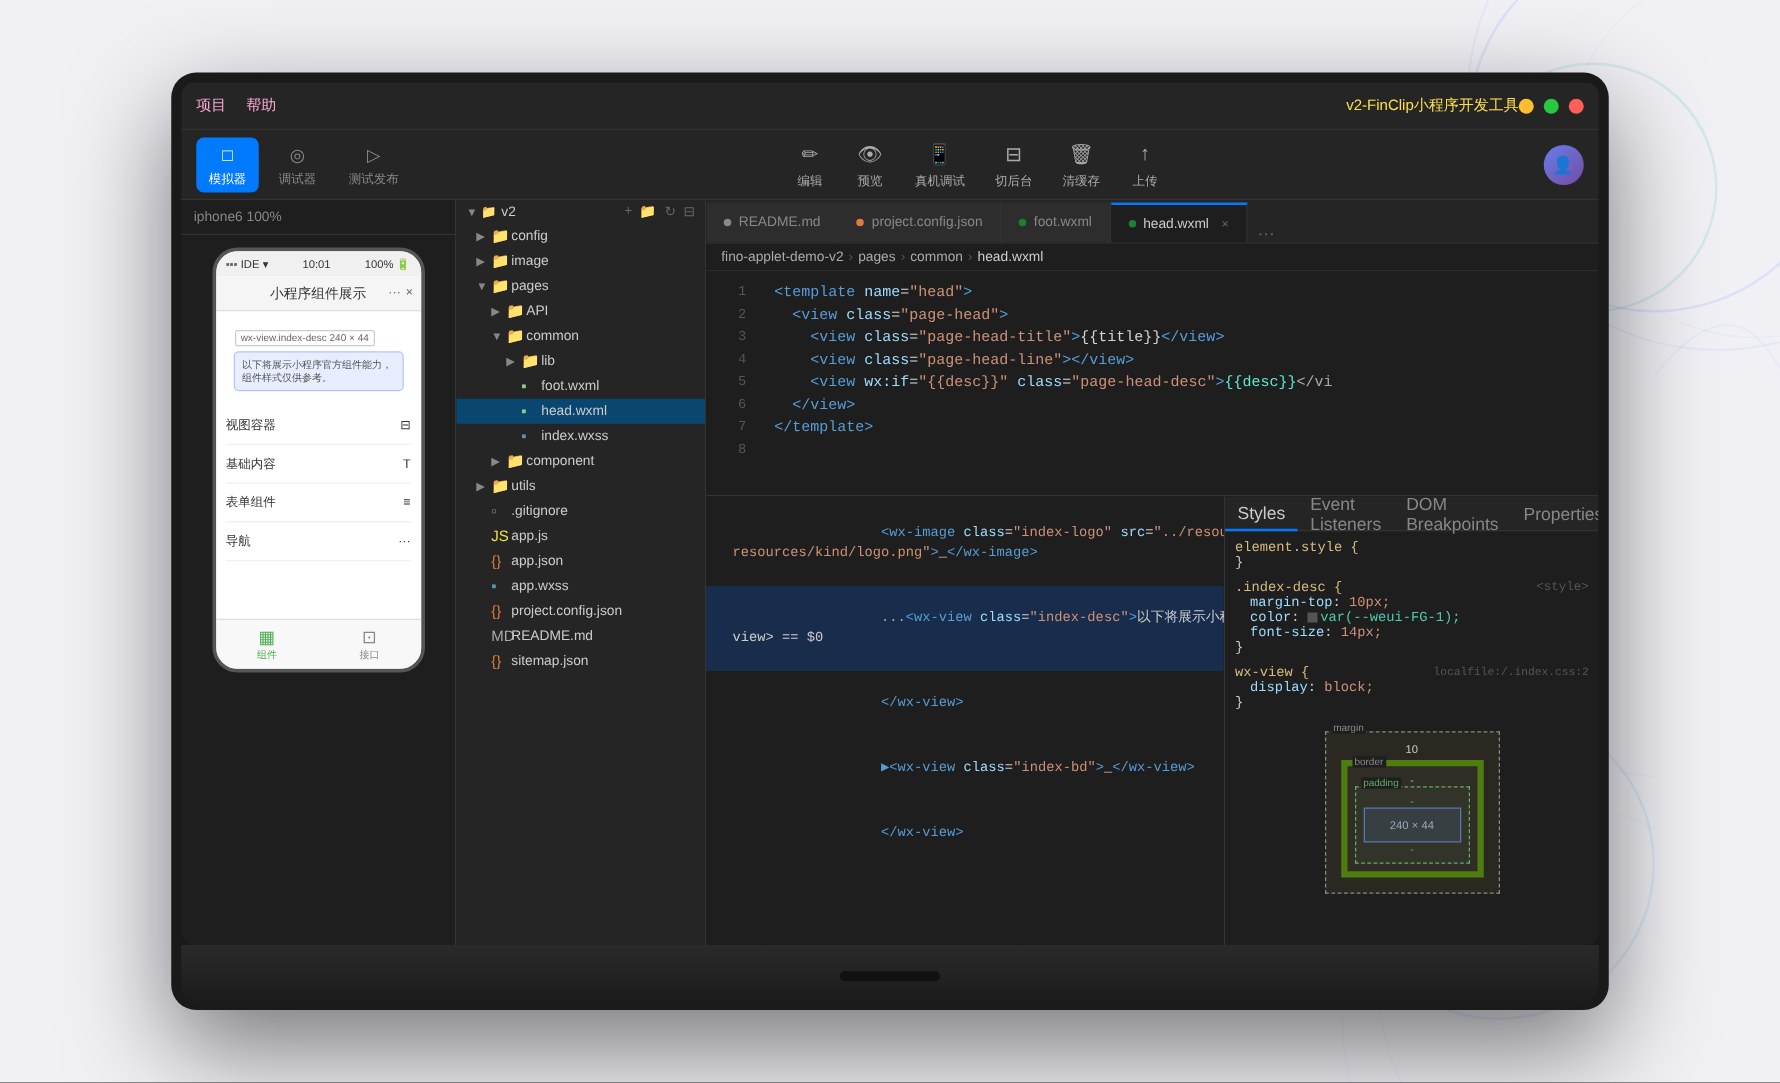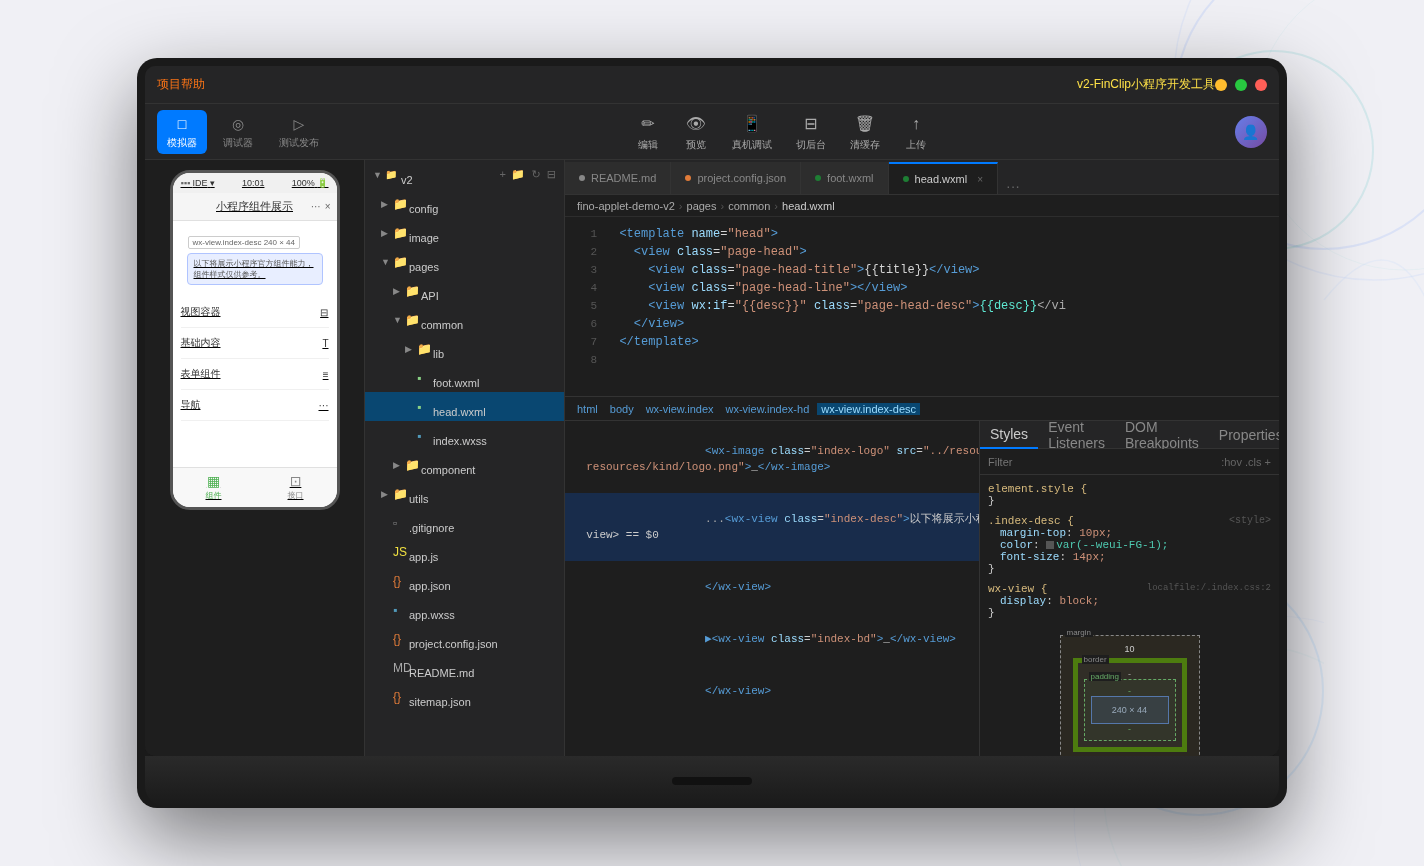--- a/index.html
+++ b/index.html
@@ -74,22 +74,23 @@
       height: 38px;
       background: #252526;
       display: flex;
       align-items: center;
       padding: 0 12px;
       flex-shrink: 0;
       border-bottom: 1px solid #333;
     }
     .title-bar-menu {
       display: flex;
+      gap: 16px;
       font-size: 12px;
-      color: #f97316;
+      color: #f9a8d4;
     }
     .title-bar-title {
       flex: 1;
       text-align: right;
       font-size: 12px;
       color: #fde047;
     }
     .title-bar-controls {
       display: flex;
       gap: 8px;
@@ -209,21 +210,20 @@
       color: #888;
       border-bottom: 1px solid #333;
     }
     .simulator-device {
       flex: 1;
       display: flex;
       flex-direction: column;
       align-items: center;
       padding: 10px;
       overflow: hidden;
-      text-decoration: underline;
     }
     .phone-frame {
       width: 170px;
       height: 340px;
       background: white;
       border-radius: 20px;
       border: 3px solid #555;
       overflow: hidden;
       display: flex;
       flex-direction: column;
@@ -362,21 +362,21 @@
       flex-shrink: 0;
       font-size: 12px;
     }
     .folder-icon { color: #e2c08d; }
     .js-icon { color: #f0e040; }
     .json-icon { color: #e07b39; }
     .wxss-icon { color: #519aba; }
     .wxml-icon { color: #89d185; }
     .gitignore-icon { color: #888; }
     .md-icon { color: #aaa; }
-    .tree-label { color: #ccc; margin-top: 11px; }
+    .tree-label { color: #ccc; }
     .tree-indent { padding-left: 16px; }
     .tree-indent-2 { padding-left: 28px; }
     .tree-indent-3 { padding-left: 40px; }
 
     
     .editor-panel {
       flex: 1;
       display: flex;
       flex-direction: column;
       background: #1e1e1e;
@@ -768,20 +768,23 @@
           </div>
         </div>
         <div class="toolbar-right">
           <div class="avatar">👤</div>
         </div>
       </div>
 
       <div class="main-content">
 
         <div class="simulator-panel">
+          <div class="simulator-header">
+            <span>iphone6 100%</span>
+          </div>
           <div class="simulator-device">
             <div class="phone-frame">
               <div class="phone-status-bar">
                 <span>
                   <span style="color:#666">▪▪▪ </span>
                   <span>IDE</span>
                   <span> ▾</span>
                 </span>
                 <span>10:01</span>
                 <span>
@@ -1014,27 +1017,20 @@
               <div class="code-line">      <span class="tag">&lt;view</span> <span class="attr">class</span>=<span class="val">"page-head-line"</span><span class="tag">&gt;&lt;/view&gt;</span></div>
               <div class="code-line">      <span class="tag">&lt;view</span> <span class="attr">wx:if</span>=<span class="val">"{{desc}}"</span> <span class="attr">class</span>=<span class="val">"page-head-desc"</span><span class="tag">&gt;</span><span style="color:#5eead4">{{desc}}</span><span style="color:#aaa">&lt;/vi</span></div>
               <div class="code-line">    <span class="tag">&lt;/view&gt;</span></div>
               <div class="code-line">  <span class="tag">&lt;/template&gt;</span></div>
               <div class="code-line"></div>
             </div>
           </div>
 
           <div class="bottom-panel">
 
-            <div class="element-selector">
-              <span class="elem-tag">html</span>
-              <span class="elem-tag">body</span>
-              <span class="elem-tag">wx-view.index</span>
-              <span class="elem-tag">wx-view.index-hd</span>
-              <span class="elem-tag active">wx-view.index-desc</span>
-            </div>
 
             <div class="bottom-content">
 
               <div class="html-tree">
                 <div class="html-line">
                   <span style="color:#888">  </span><span style="color:#569cd6">&lt;wx-image</span> <span style="color:#9cdcfe">class</span>=<span style="color:#ce9178">"index-logo"</span> <span style="color:#9cdcfe">src</span>=<span style="color:#ce9178">"../resources/kind/logo.png"</span> =<span style="color:#ce9178">"../<br>&nbsp;&nbsp;resources/kind/logo.png"</span><span style="color:#569cd6">&gt;</span>_<span style="color:#569cd6">&lt;/wx-image&gt;</span>
                 </div>
                 <div class="html-line highlighted" style="background:rgba(0,100,255,0.2)">
                   <span style="color:#aaa">  ...</span><span style="color:#569cd6">&lt;wx-view</span> <span style="color:#9cdcfe">class</span>=<span style="color:#ce9178">"index-desc"</span><span style="color:#569cd6">&gt;</span><span style="color:#ccc">以下将展示小程序官方组件能力，组件样式仅供参考。</span>&lt;/wx-<br><span style="color:#ccc">&nbsp;&nbsp;view&gt; == $0</span>
                 </div>
@@ -1053,24 +1049,20 @@
 
               </div>
 
               <div class="styles-panel">
                 <div class="styles-tabs">
                   <div class="styles-tab active">Styles</div>
                   <div class="styles-tab">Event Listeners</div>
                   <div class="styles-tab">DOM Breakpoints</div>
                   <div class="styles-tab">Properties</div>
                   <div class="styles-tab">Accessibility</div>
-                </div>
-                <div class="styles-filter">
-                  <input class="styles-filter-input" type="text" placeholder="Filter" style="">
-                  <span class="styles-filter-hint">:hov .cls +</span>
                 </div>
                 <div class="styles-content">
                   <div class="style-rule">
                     <span class="style-selector">element.style {</span><br>
                     <span class="style-brace">}</span>
                   </div>
                   <div class="style-rule">
                     <span class="style-selector">.index-desc {</span>
                     <span class="style-source">&lt;style&gt;</span><br>
                     <span style="padding-left:12px">

